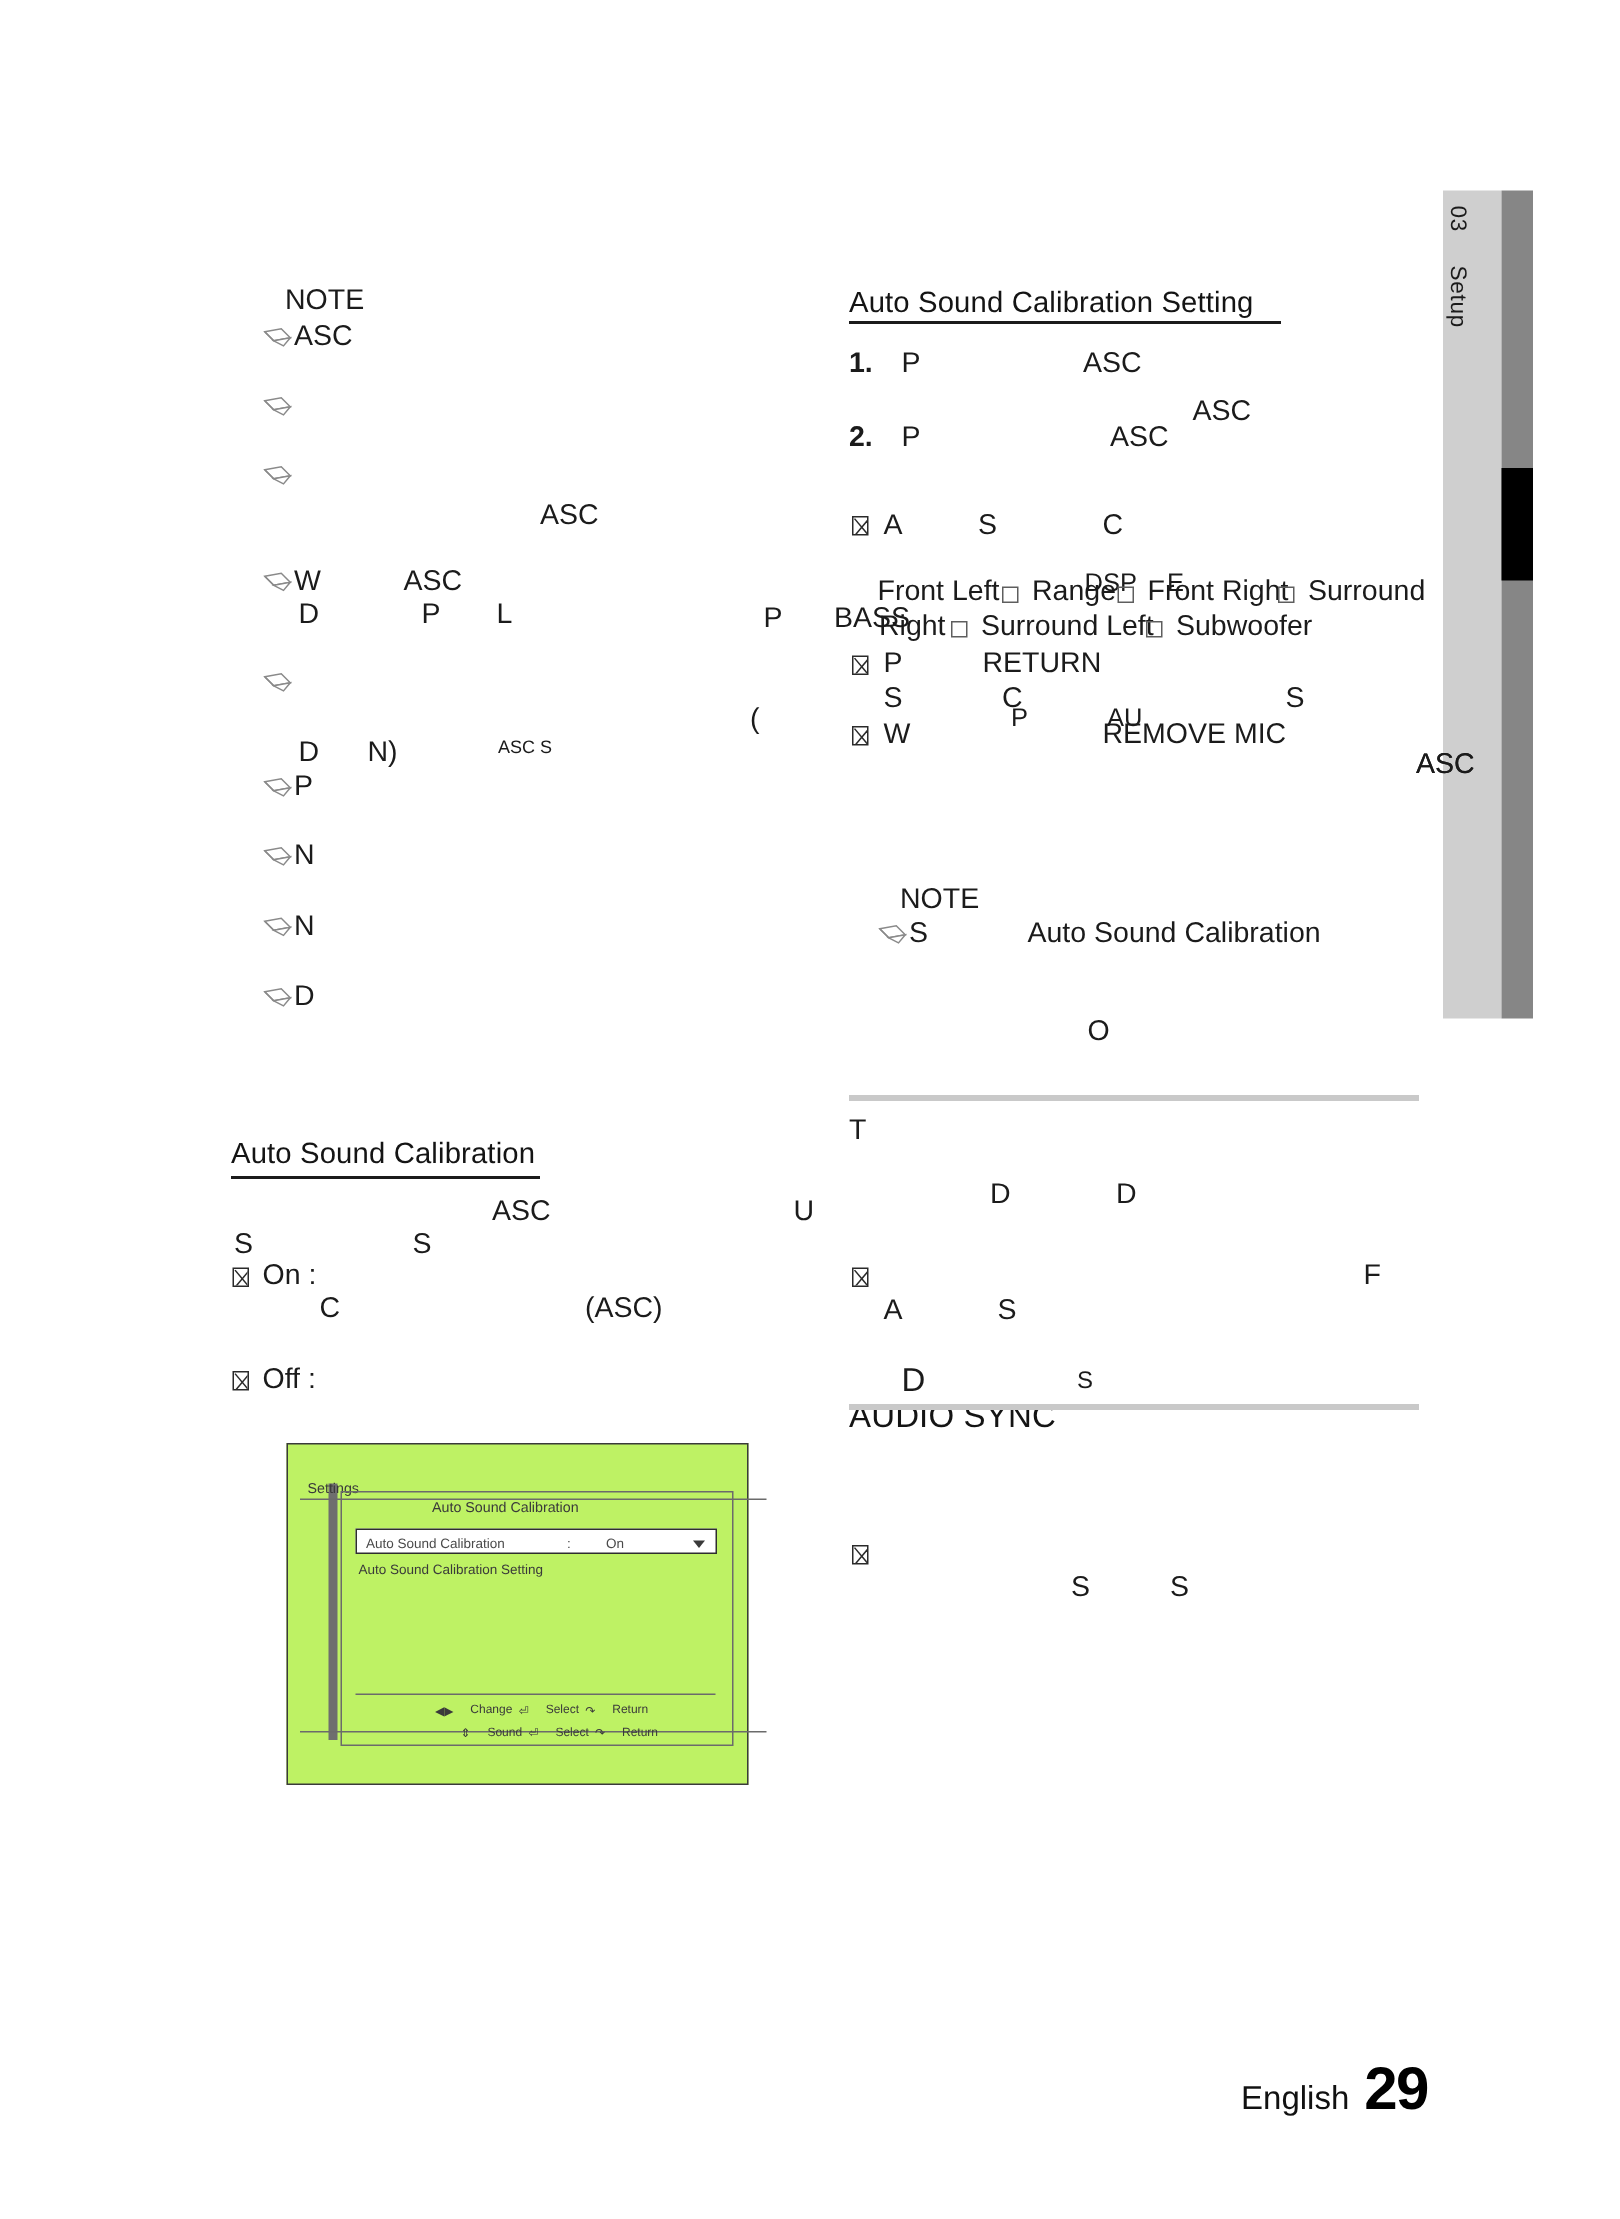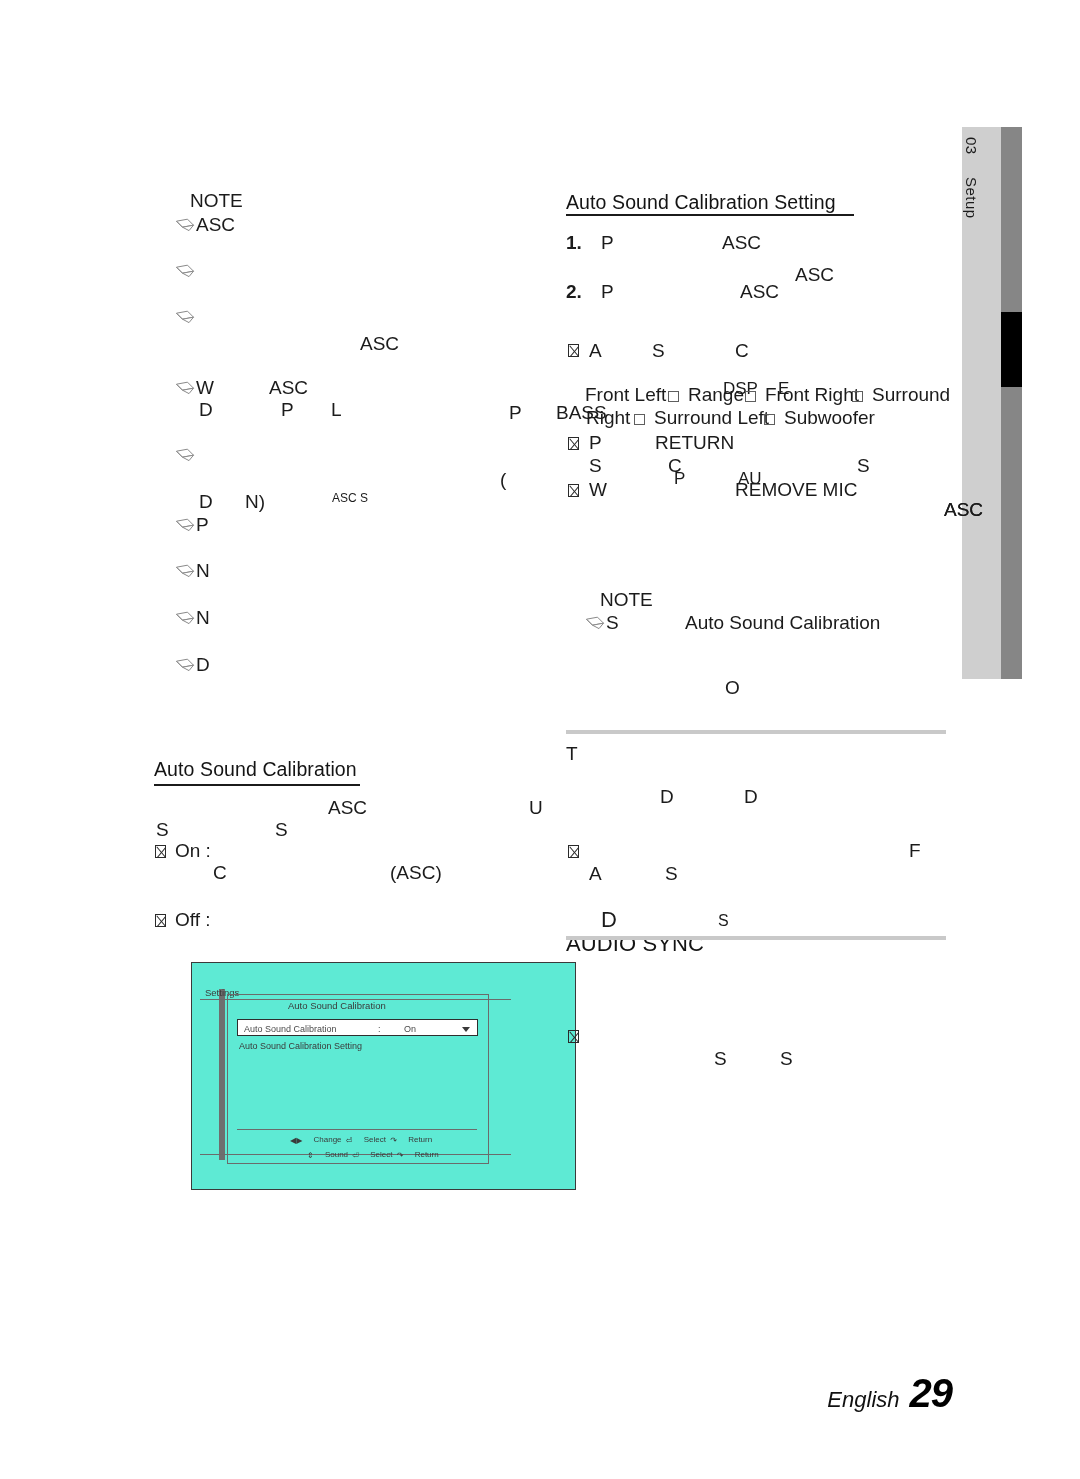--- a/index.html
+++ b/index.html
@@ -62,22 +62,22 @@
   .tab-dark{position:absolute;background:#868686;}
   .tab-black{position:absolute;background:#000000;}
   .tab-text{
     position:absolute;
     writing-mode:vertical-rl;
     font-size:15px;color:#1b1b1b;
     white-space:nowrap;letter-spacing:.5px;
   }
 
   
-  #osd{position:absolute;left:191px;top:962px;width:385px;height:228px;
-       border:1.5px solid #3a3a3a;background:#5eead4;box-sizing:border-box;}
+  #osd{position:absolute;left:191px;top:962px;width:308px;height:228px;
+       border:1.5px solid #3a3a3a;background:#bef264;box-sizing:border-box;}
   #osd .inner-frame{
     position:absolute;left:35px;top:31px;width:262px;height:170px;
     border:1px solid #6b6b6b;box-sizing:border-box;
   }
   #osd .left-bar{
     position:absolute;left:27px;top:26px;width:6px;height:171px;
     background:#6e6e6e;
   }
   #osd .hline{position:absolute;background:#6b6b6b;height:1px;}
   #osd .lbl{position:absolute;white-space:nowrap;color:#3a3a3a;}
@@ -92,21 +92,21 @@
     position:absolute;right:7px;top:7px;
     width:0;height:0;border-left:4px solid transparent;
     border-right:4px solid transparent;border-top:5px solid #3a3a3a;
   }
   #osd .subitem{position:absolute;left:47px;top:78px;font-size:9px;color:#3a3a3a;}
   #osd .navrow{position:absolute;white-space:nowrap;font-size:8px;color:#3a3a3a;}
   #osd .navrow span.k{margin:0 2px 0 9px;}
   .navicon{display:inline-block;vertical-align:-1px;}
 
   
-  #footer{position:absolute;right:128px;bottom:63px;white-space:nowrap;font-style:italic;}
+  #footer{position:absolute;right:128px;bottom:63px;white-space:nowrap;}
   #footer .lang{font-size:22px;color:#111;}
   #footer .pageno{font-size:40px;font-weight:bold;color:#000;margin-left:10px;
                   letter-spacing:-1px;}
 </style>
 </head>
 <body>
 
 <div class="page">
 
   <div id="edge-tab">

